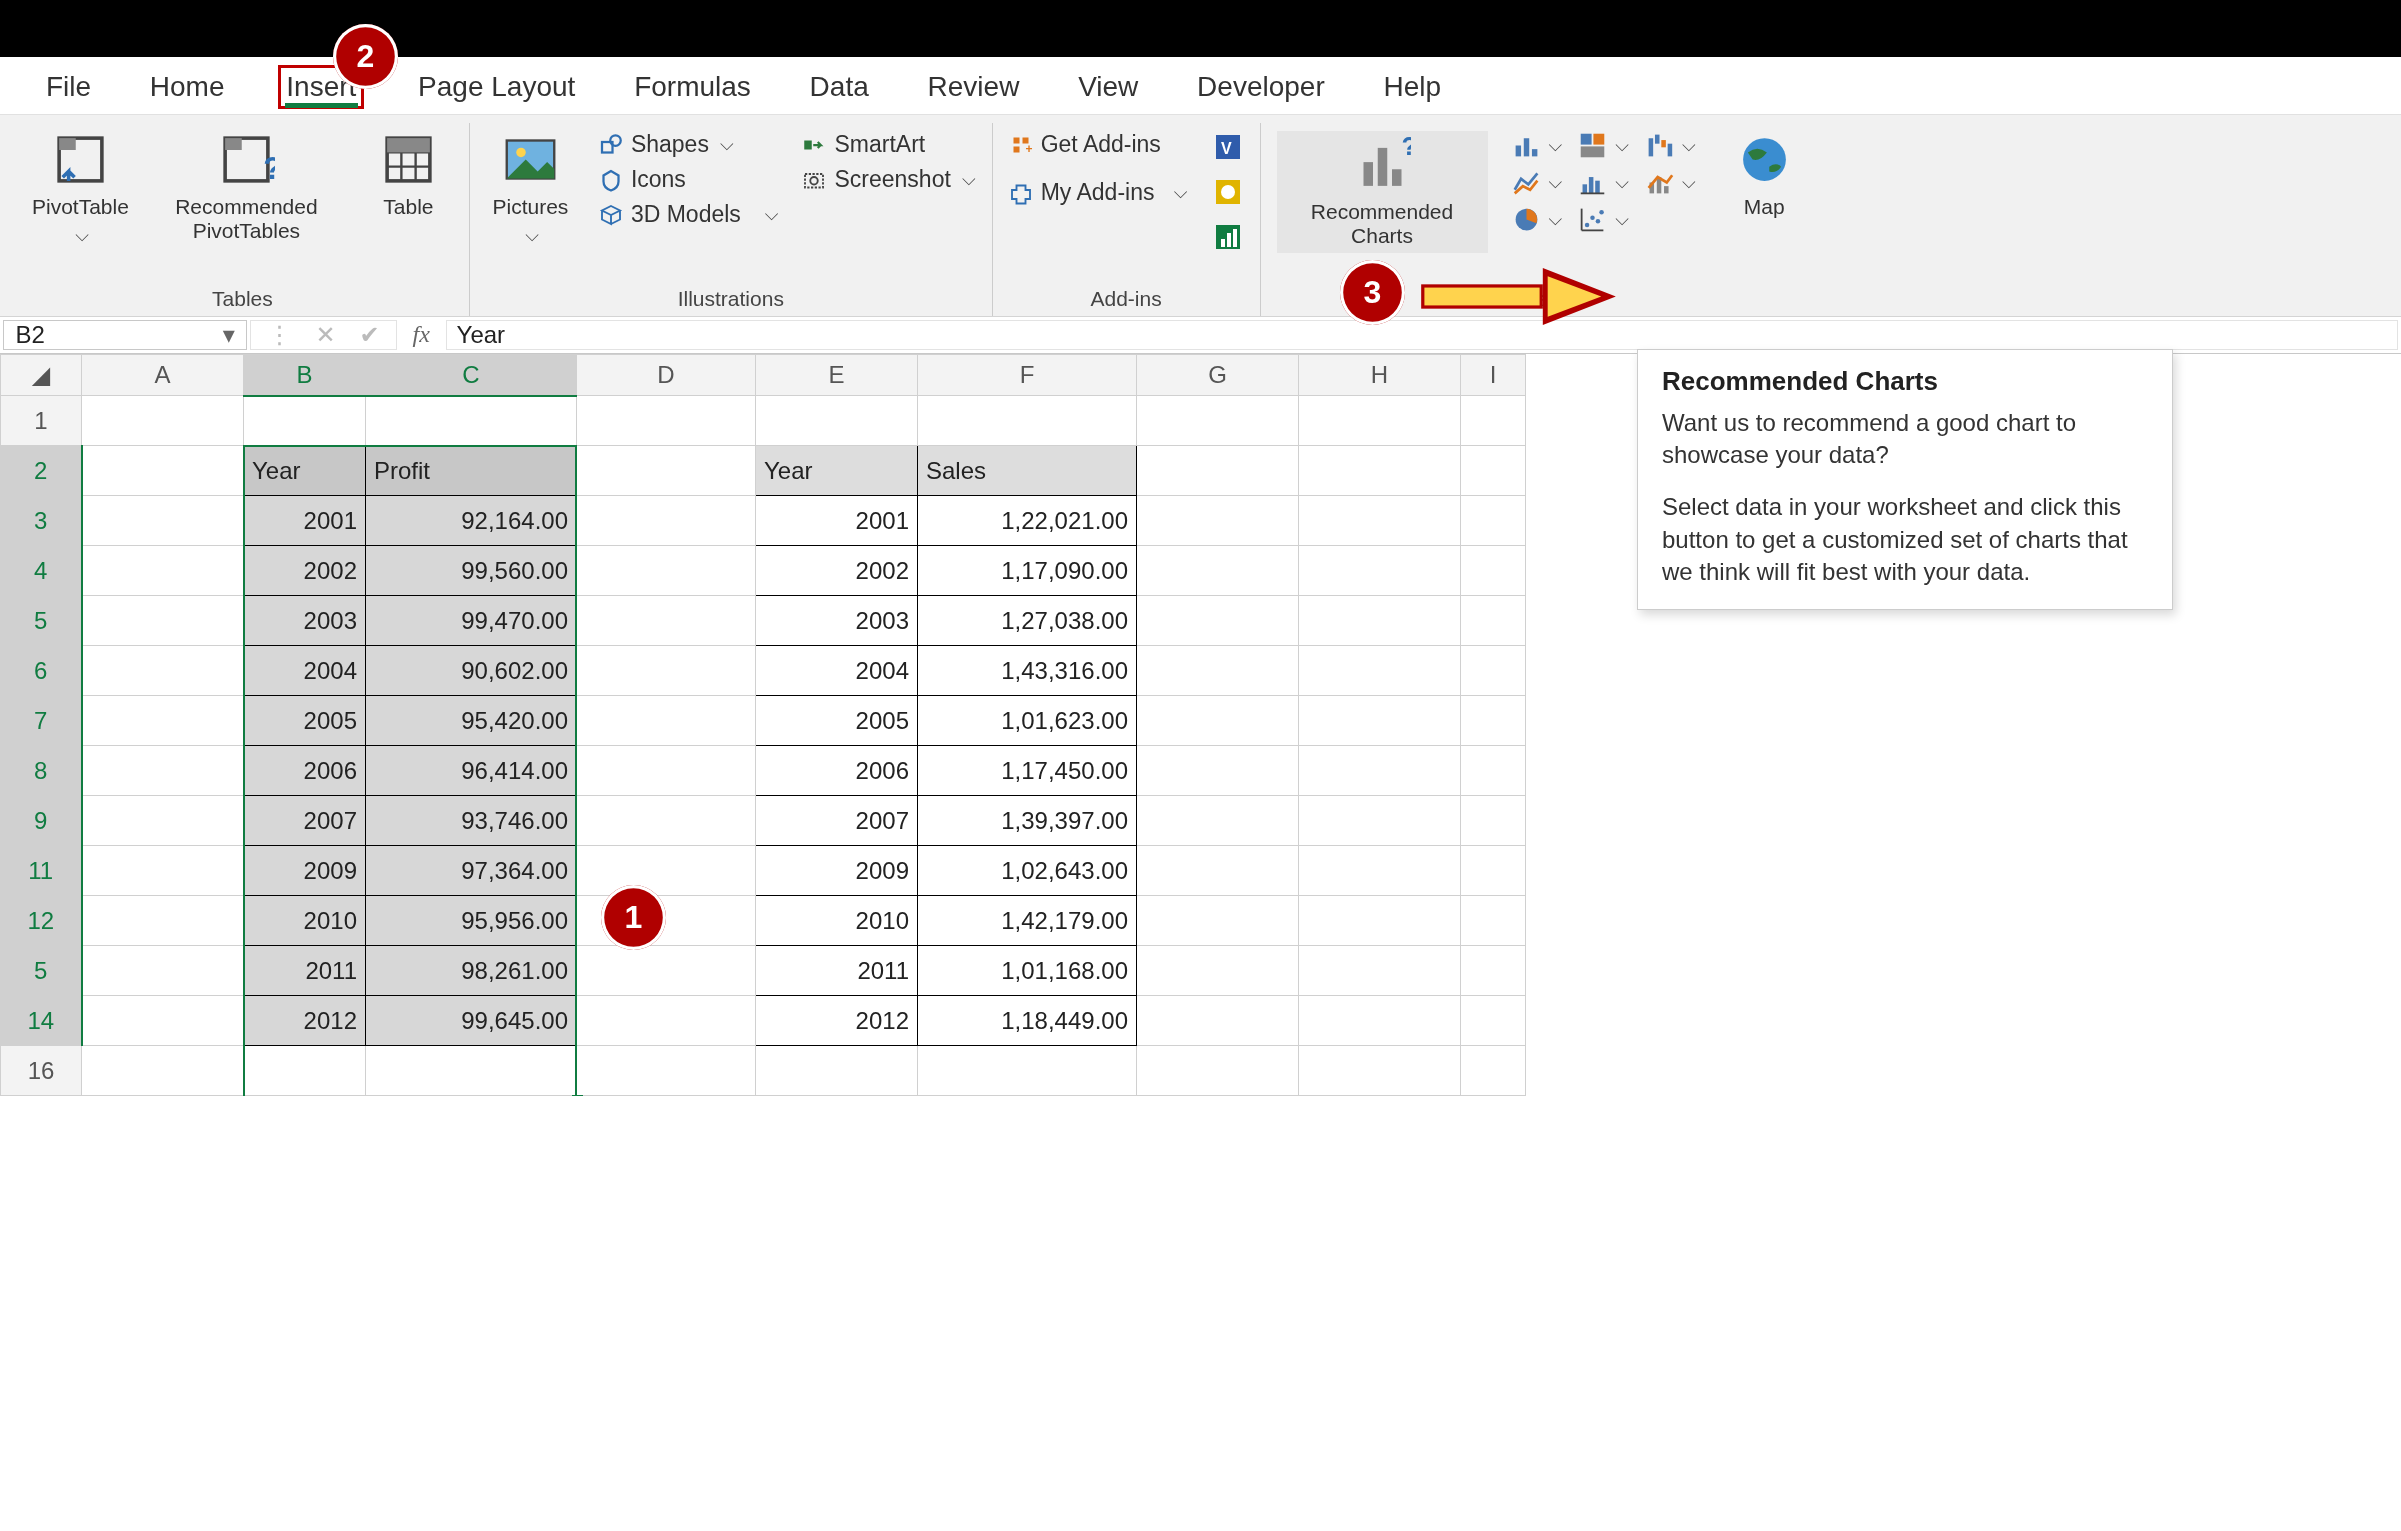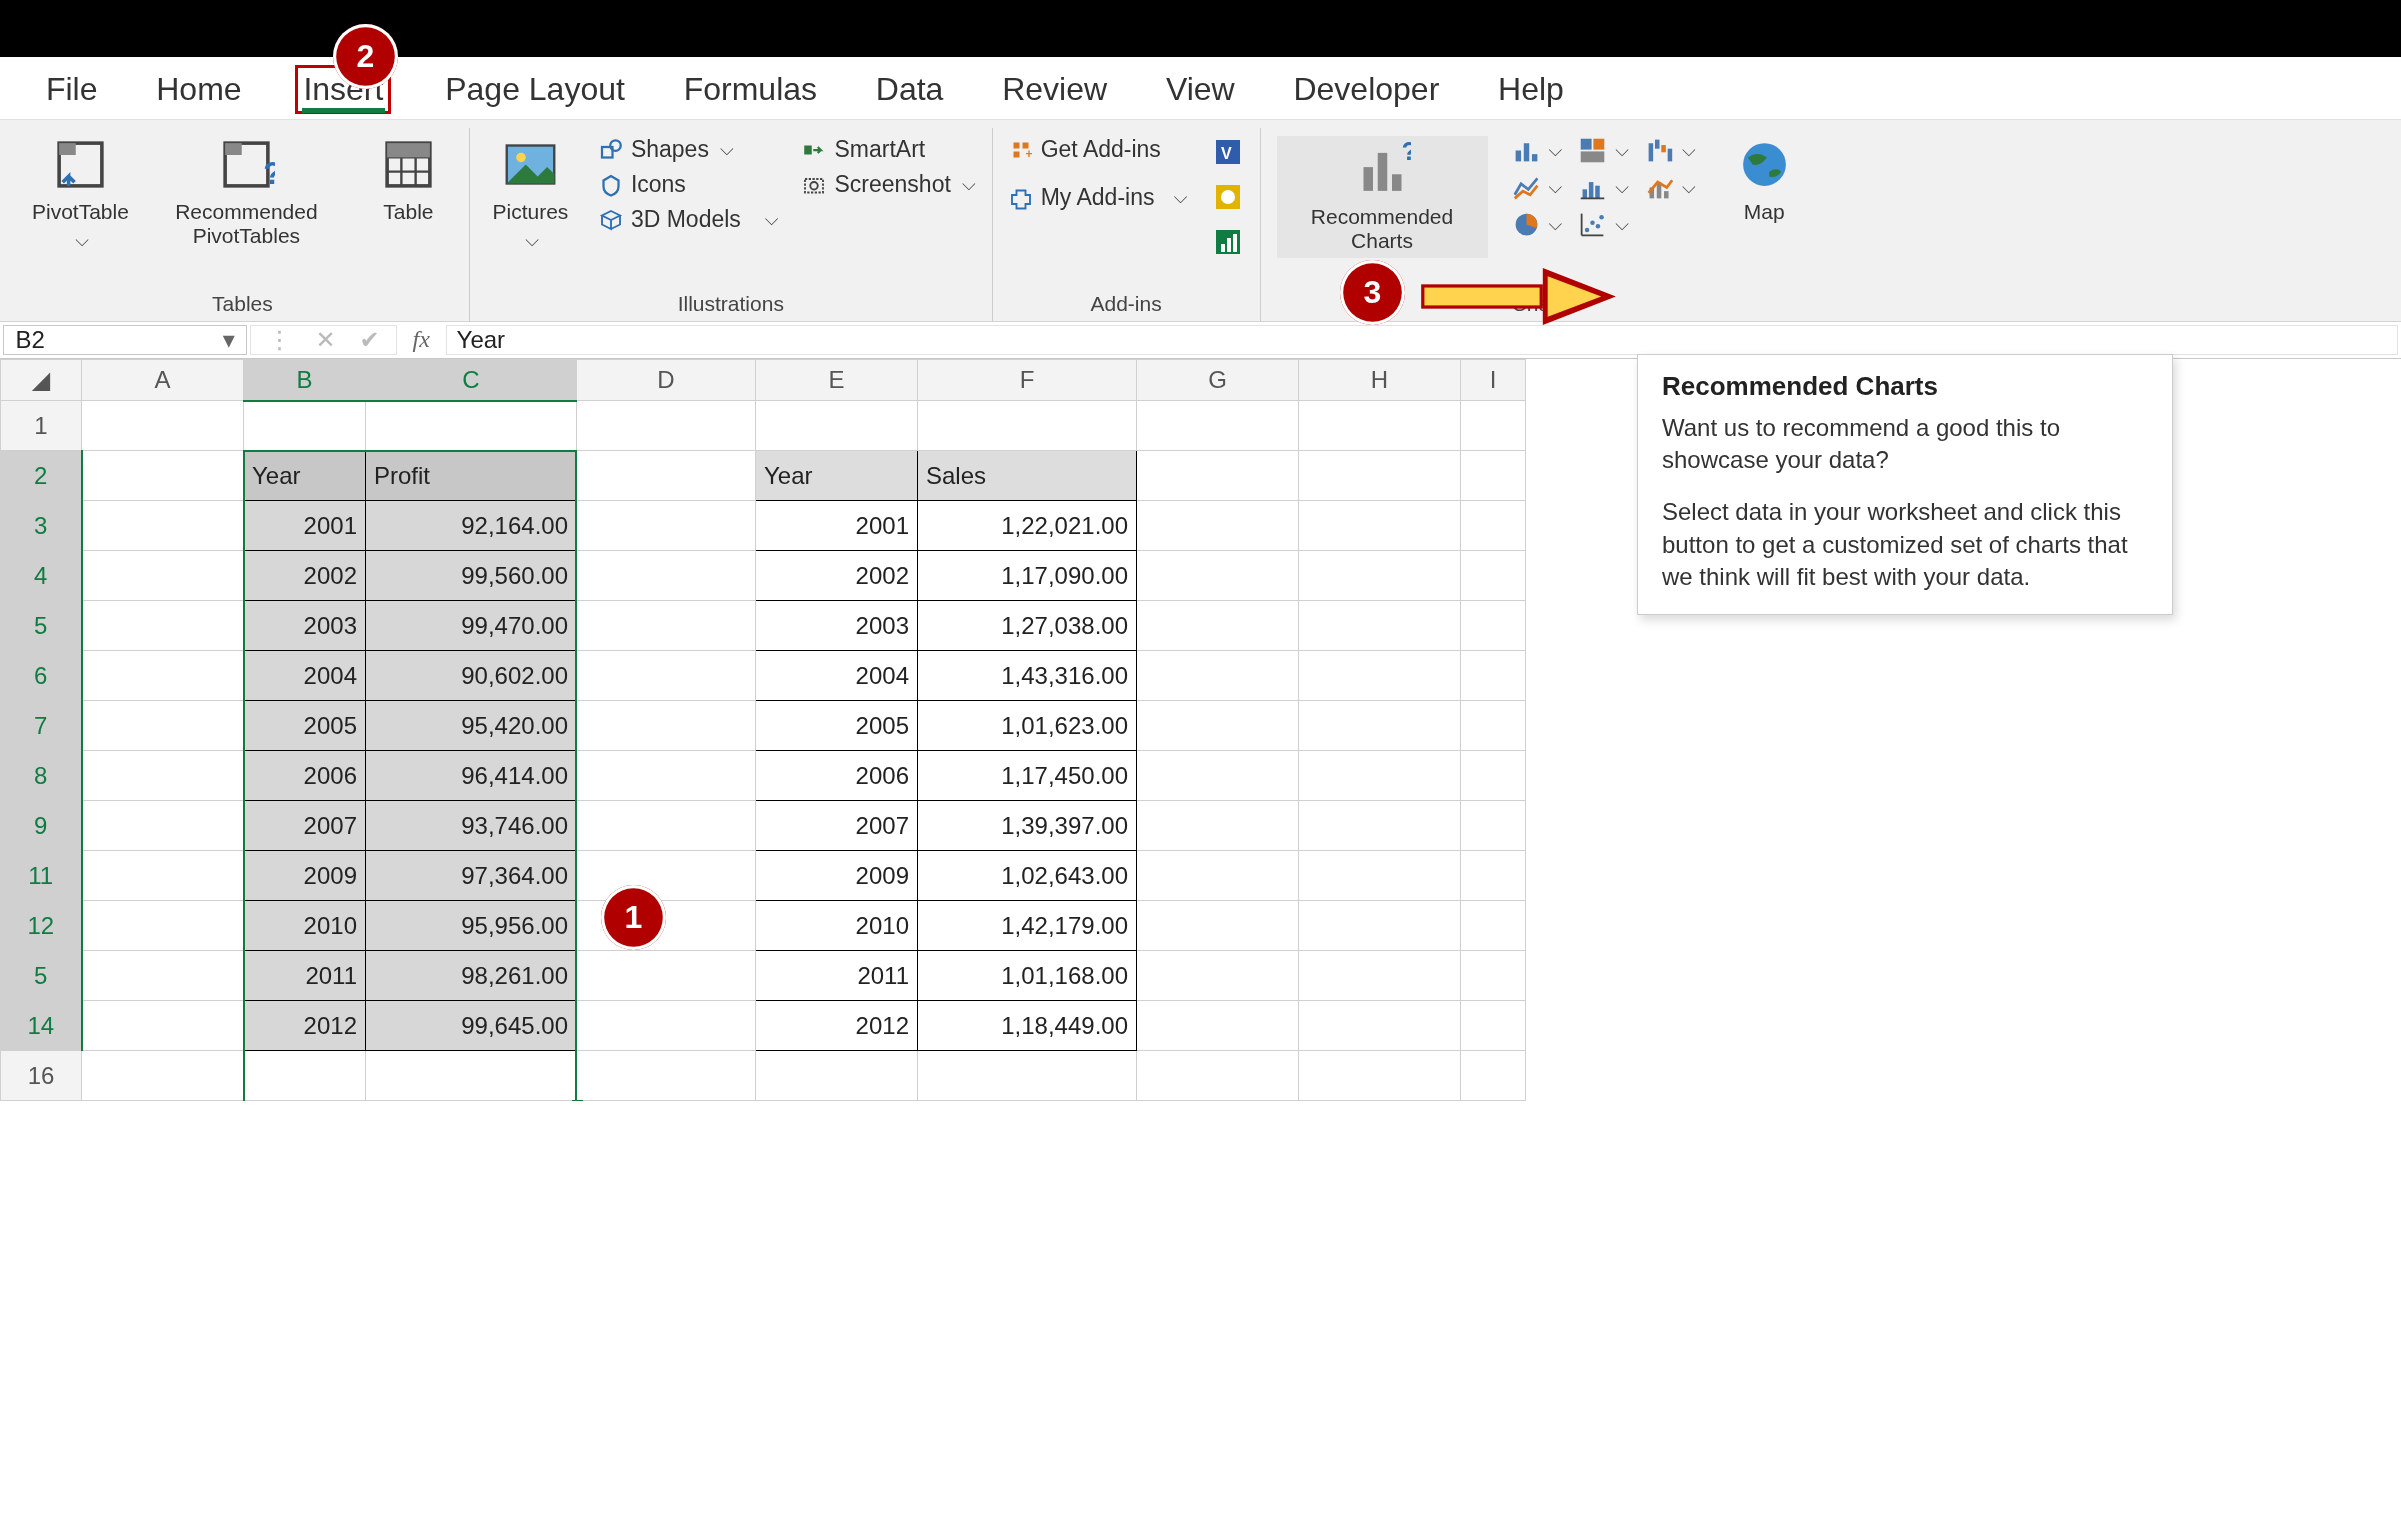--- a/index.html
+++ b/index.html
@@ -14,21 +14,21 @@
   }
   * { box-sizing: border-box; }
   body {
     margin:0; font-family: "Segoe UI", Arial, sans-serif; font-size:24px;
     color:#222; background:#fff; width:2401px;
   }
   
   .title-area { height:57px; background:#000; }
   
   .tabs { display:flex; gap:49px; padding:8px 41px 4.9px 41px; background:#fff; align-items:center; }
-  .tab { font-size:32px; color:#333; padding:3.2px 4.9px; cursor:pointer; position:relative; }
+  .tab { font-size:28px; color:#333; padding:3.2px 4.9px; cursor:pointer; position:relative; }
   .tab.active-outline { border:3.2px solid #c00000; }
   .tab.active-outline::after {
     content:""; position:absolute; left:3.2px; right:3.2px; bottom:-1.6px; height:4.9px; background:#107c41;
   }
   
   .ribbon { background:var(--ribbon-bg); border-top:0.8px solid #e1e1e1; border-bottom:1.6px solid #d4d4d4; display:flex; padding:8px 16px 0 16px; }
   .group { padding:0 16px; border-right:0.8px solid #ccc; display:flex; flex-direction:column; align-items:center; }
   .group:last-child { border-right:none; }
   .group-body { display:flex; align-items:flex-start; gap:24px; padding:8px 0; min-height:162px;}
   .group-label { font-size:21px; color:#444; padding:1.6px 0 4.9px 0; }
@@ -520,21 +520,21 @@
           <td></td>
           <td></td>
         </tr>
       </tbody>
     </table>
   <div class="sel-rect" id="selrect" style="left: 243px; top: 91px; width: 334px; height: 656px;"></div>
   <div class="sel-handle" id="selhandle" style="left: 572px; top: 741px;"></div>
 
   <div class="tooltip" style="left:1637px; top:-4.9px;">
     <h3>Recommended Charts</h3>
-    <p>Want us to recommend a good this to showcase your data?</p>
+    <p>Want us to recommend a good chart to showcase your data?</p>
     <p style="margin-bottom:4.9px;">Select data in your worksheet and click this button to get a customized set of charts that we think will fit best with your data.</p>
   </div>
 </div>
 
 <div class="badge" style="left:333px; top:24px;">2</div>
 <div class="badge" style="left:601px; top:885px;">1</div>
 <div class="badge" style="left:1340px; top:260px;">3</div>
 <svg class="arrow" style="left:1413px; top:260px;" width="211" height="73" viewBox="0 0 260 90">
   <rect x="10" y="30" width="150" height="30" fill="#b00000"></rect>
   <rect x="14" y="34" width="142" height="22" fill="#ffd34d"></rect>

